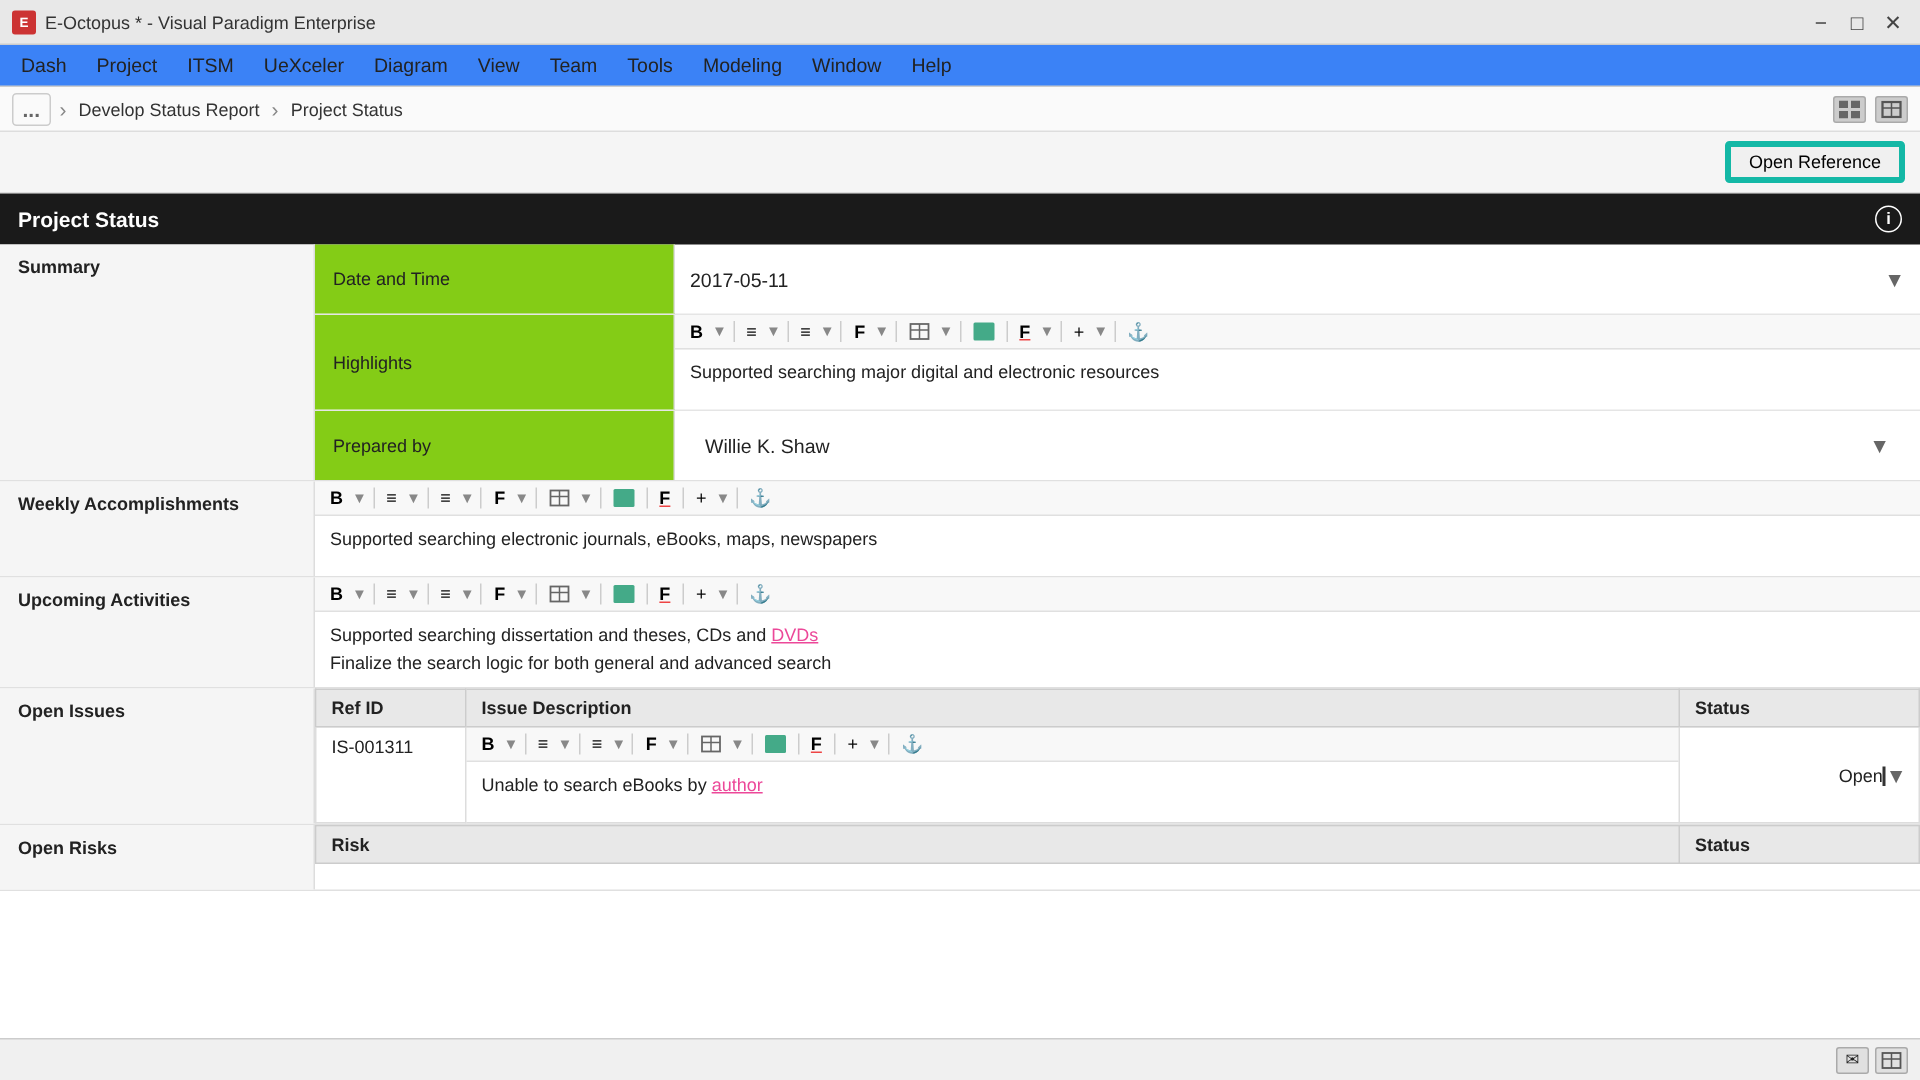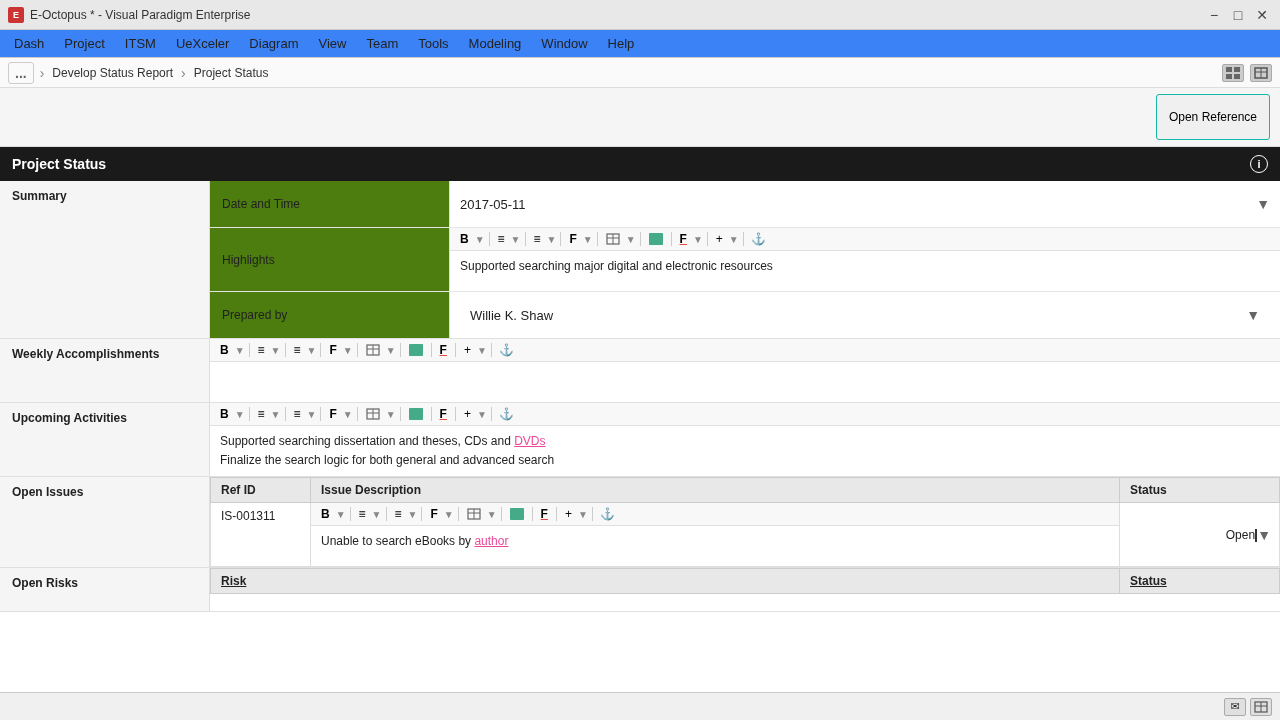--- a/index.html
+++ b/index.html
@@ -69,23 +69,23 @@
     
     .top-toolbar {
       display: flex;
       justify-content: flex-end;
       padding: 6px 10px;
       background: #f5f5f5;
       border-bottom: 1px solid #ddd;
       min-height: 34px;
     }
     .open-ref-btn {
-      padding: 15px 12px;
+      padding: 3px 12px;
       background: #f0f0f0;
-      border: 1px solid #14b8a6;
+      border: 4px solid #14b8a6;
       border-radius: 3px;
       cursor: pointer;
       font-size: 12px;
     }
 
     
     .section-header {
       background: #1a1a1a;
       color: #fff;
       padding: 8px 12px;
@@ -100,21 +100,21 @@
       display: flex; align-items: center; justify-content: center; font-size: 11px; color: #fff; cursor: pointer;
     }
     .sub-row {
       display: flex;
       border-bottom: 1px solid #e5e5e5;
       min-height: 36px;
     }
     .sub-row:last-child { border-bottom: none; }
     .sub-label {
       width: 240px; min-width: 240px;
-      background: #4d7c0f;
+      background: #84cc16;
       border-right: 1px solid #ddd;
       padding: 16px 12px;
       font-size: 12px;
       display: flex;
       align-items: center;
     }
     .sub-value-select {
       flex: 1;
       padding: 4px 8px;
       display: flex;
@@ -213,21 +213,21 @@
       width: 22px; height: 18px;
       border: 1px solid #aaa;
       background: #e0e0e0;
       border-radius: 2px;
       cursor: pointer;
       display: flex; align-items: center; justify-content: center;
       font-size: 11px;
     }
 
     
-    .risks-table { width: 100%; border-collapse: collapse; text-decoration: underline; }
+    .risks-table { width: 100%; border-collapse: collapse; }
     .risks-table th {
       background: #e8e8e8;
       border: 1px solid #ccc;
       padding: 5px 10px;
       font-size: 12px;
       text-align: left;
       font-weight: bold;
     }
 
     a { color: #ec4899; text-decoration: underline; }
@@ -397,20 +397,21 @@
         </button>
         <div class="rt-sep"></div>
         <button class="rt-btn rt-btn-b" style="text-decoration:underline;text-decoration-color:#e44;">F</button>
         <div class="rt-sep"></div>
         <button class="rt-btn">+</button>
         <span style="font-size:10px;color:#888;">▼</span>
         <div class="rt-sep"></div>
         <button class="rt-btn">⚓</button>
       </div>
       <div class="rt-content">
+        <div>Supported searching electronic journals, eBooks, maps, newspapers</div>
       </div>
     </div>
   </div>
 
   <div class="section-row">
     <div class="section-label-col">Upcoming Activities</div>
     <div class="section-content-col">
       <div class="rt-toolbar">
         <button class="rt-btn rt-btn-b">B</button>
         <span style="font-size:10px;color:#888;">▼</span>

